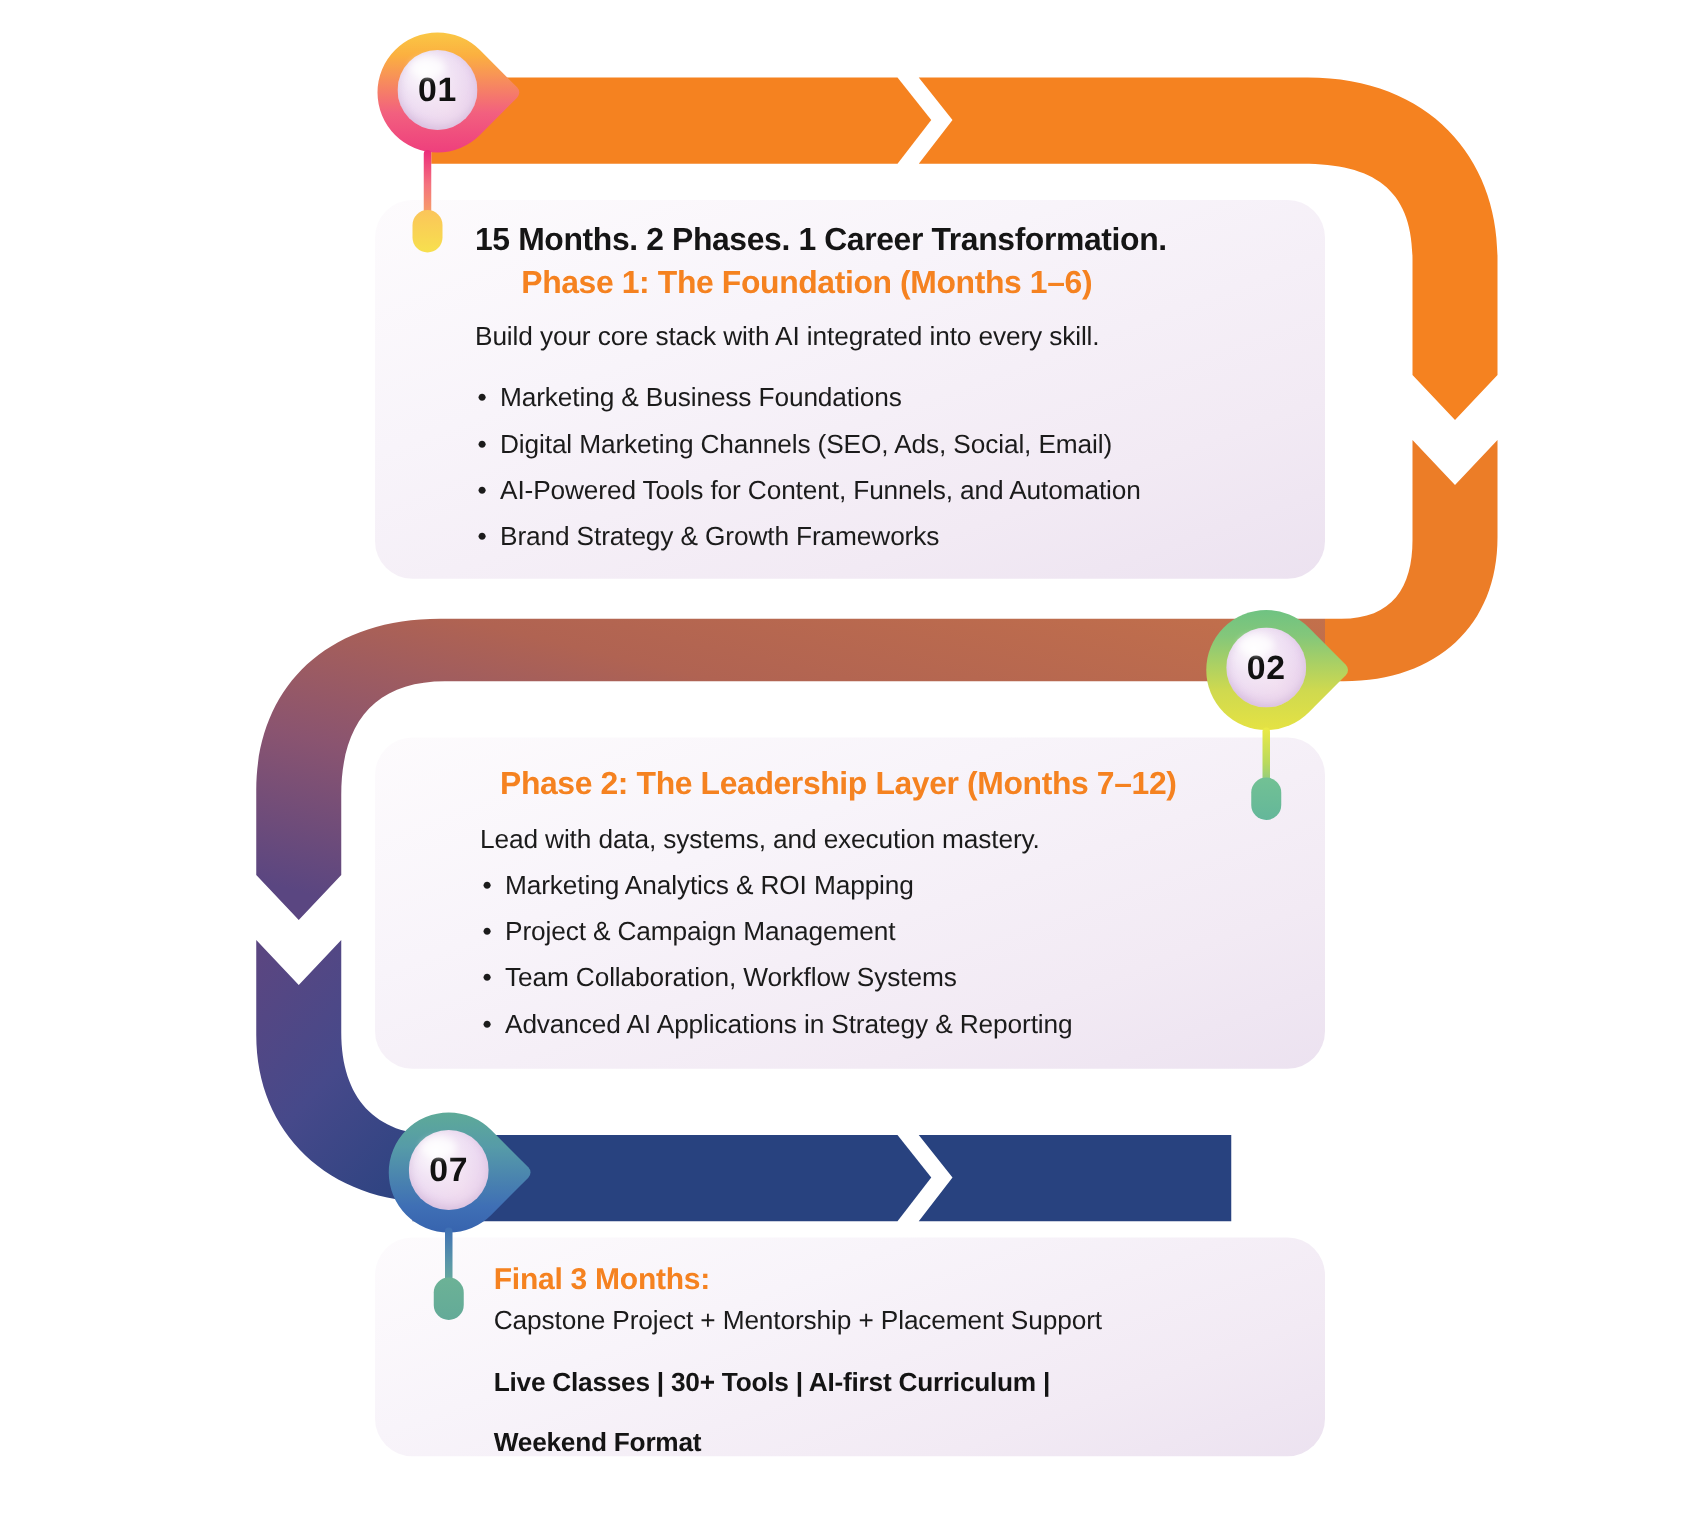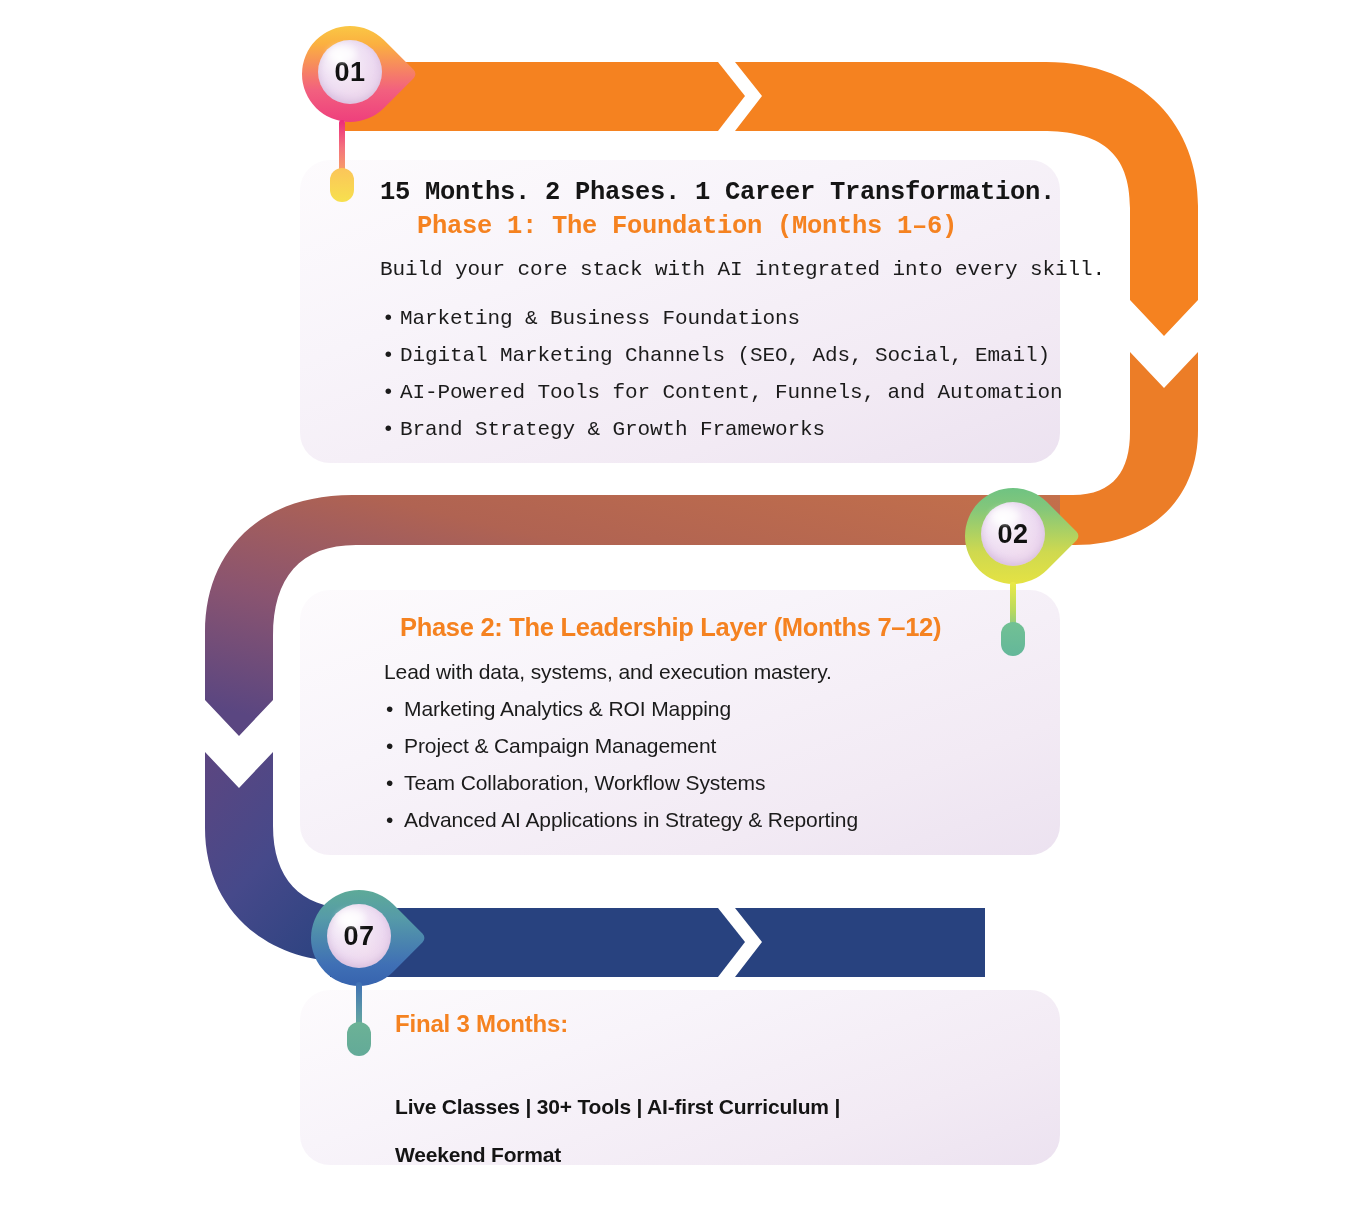--- a/index.html
+++ b/index.html
@@ -246,21 +246,21 @@
              L 362,962
              L 362,908
              L 350,908
              C 300,908 273,878 273,826 Z" fill="url(#gradCurveL2)"></path>
 
     <path d="M 330,908 L 718,908 L 745,942 L 718,977 L 330,977 Z" fill="#28427f"></path>
 
     <path d="M 735,908 L 985,908 L 985,977 L 735,977 L 762,942 Z" fill="#28427f"></path>
   </svg>
 
-  <div class="card" style="left:300px; top:160px; width:760px; height:303px;font-family:Liberation Mono, monospace;">
+  <div class="card" style="left:300px; top:160px; width:760px; height:303px;">
     <div class="card-inner">
       <div class="headline" style="left:80px; top:18px;">15 Months. 2 Phases. 1 Career Transformation.</div>
       <div class="phase-title" style="left:80px; top:52px;margin-left:37px;">Phase 1: The Foundation (Months 1–6)</div>
       <div class="lead" style="left:80px; top:98px;">Build your core stack with AI integrated into every skill.</div>
       <ul class="bullets" style="left:80px; top:140px;">
         <li>Marketing &amp; Business Foundations</li>
         <li>Digital Marketing Channels (SEO, Ads, Social, Email)</li>
         <li>AI-Powered Tools for Content, Funnels, and Automation</li>
         <li>Brand Strategy &amp; Growth Frameworks</li>
       </ul>
@@ -276,20 +276,21 @@
         <li>Project &amp; Campaign Management</li>
         <li>Team Collaboration, Workflow Systems</li>
         <li>Advanced AI Applications in Strategy &amp; Reporting</li>
       </ul>
     </div>
   </div>
 
   <div class="card" style="left:300px; top:990px; width:760px; height:175px;">
     <div class="card-inner">
       <div class="final-title" style="left:95px; top:20px;">Final 3 Months:</div>
+      <div class="final-line" style="left:95px; top:55px;">Capstone Project + Mentorship + Placement Support</div>
       <div class="final-strong" style="left:95px; top:93px;">Live Classes | 30+ Tools | AI-first Curriculum | Weekend Format</div>
     </div>
   </div>
 
   <div class="pin pin-01" style="left:302px; top:26px;">
     <div class="pin-body"></div>
     <div class="pin-core">
       <span>01</span>
     </div>
     <div class="pin-gloss"></div>

